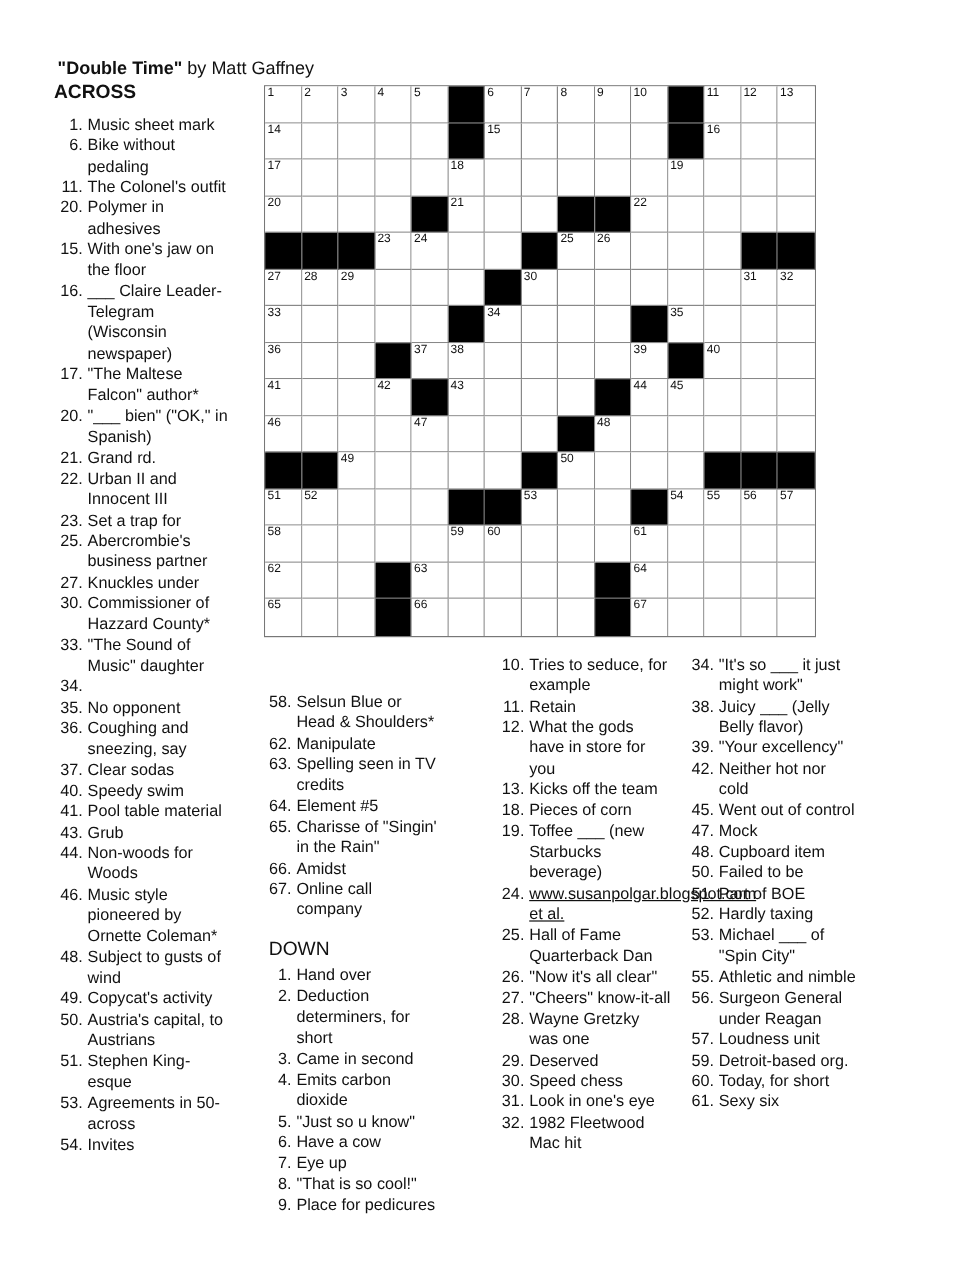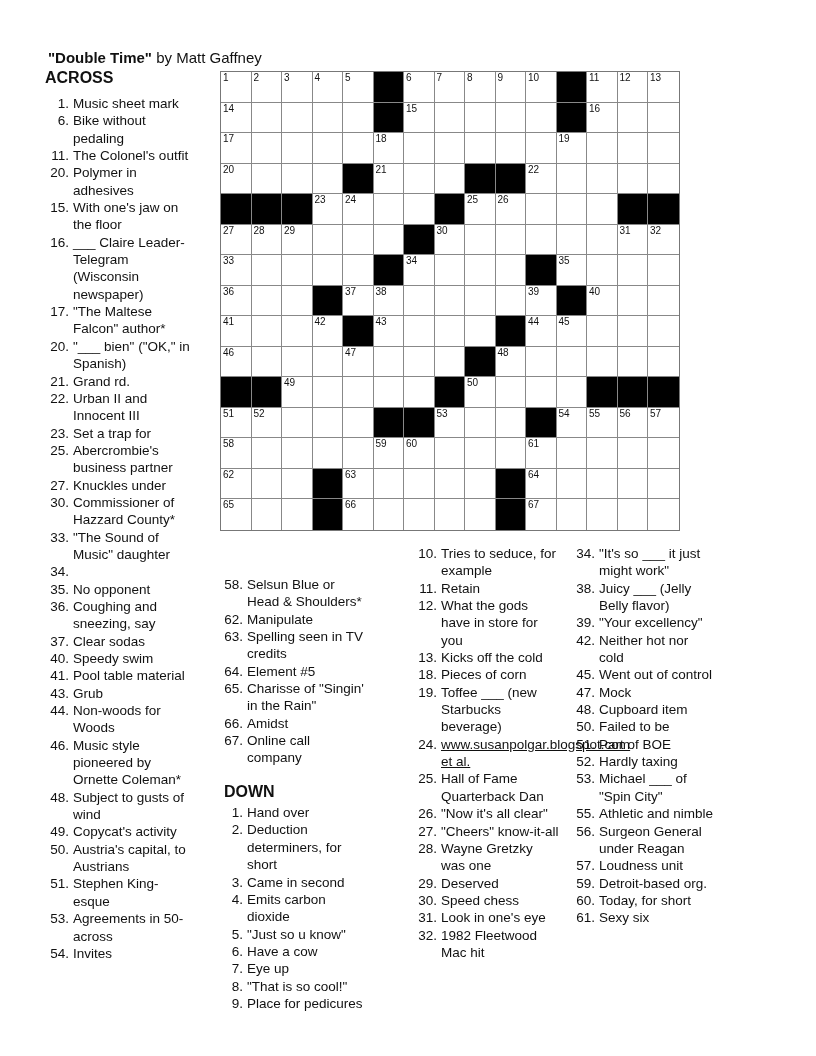--- a/index.html
+++ b/index.html
@@ -9,21 +9,21 @@
     position:relative; overflow:hidden;
   }
   .page { position:absolute; inset:0; }
 
   
   .title { position:absolute; left:48px; top:49px; font-size:15px; white-space:nowrap; }
   .title .b { font-weight:bold; }
 
   
   .across-header { position:absolute; left:45px; top:69px; font-size:16px; font-weight:bold; }
-  .down-header { font-size:16px; font-weight:bold; margin:16px 0 4px 10px; }
+  .down-header { font-size:16px; font-weight:normal; margin:16px 0 4px 10px; }
 
   
   .clue-col { position:absolute; font-size:13.5px; line-height:17.35px; }
   #clue-col-1 { left:40px;  top:95px;  width:177px; }
   #clue-col-2 { left:214px; top:576px; width:176px; }
   #clue-col-3 { left:408px; top:545px; width:177px; }
   #clue-col-4 { left:566px; top:545px; width:204px; }
 
   .clue { display:flex; align-items:flex-start; }
   .cnum { flex:none; width:29px; text-align:right; margin-right:4px; }
@@ -650,21 +650,21 @@
           <div class="ctext">Retain</div>
         </div>
         <div class="clue">
           <span class="cnum">12.</span>
           <div class="ctext">What the gods
 have in store for
 you</div>
         </div>
         <div class="clue">
           <span class="cnum">13.</span>
-          <div class="ctext">Kicks off the cold</div>
+          <div class="ctext">Kicks off the team</div>
         </div>
         <div class="clue">
           <span class="cnum">18.</span>
           <div class="ctext">Pieces of corn</div>
         </div>
         <div class="clue">
           <span class="cnum">19.</span>
           <div class="ctext">Toffee ___ (new
 Starbucks
 beverage)</div>

